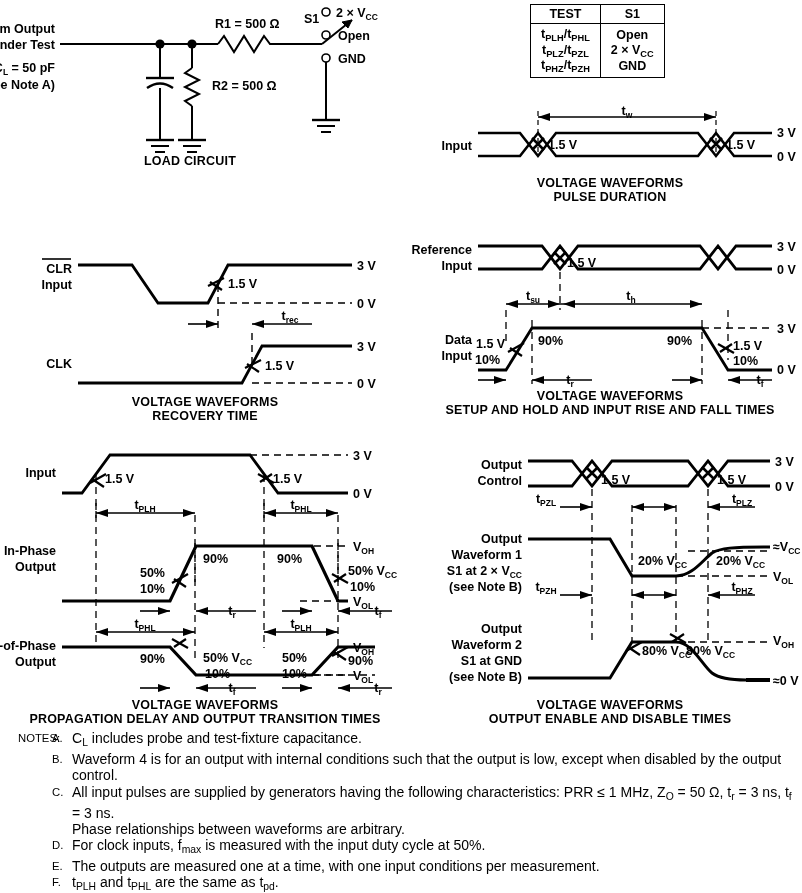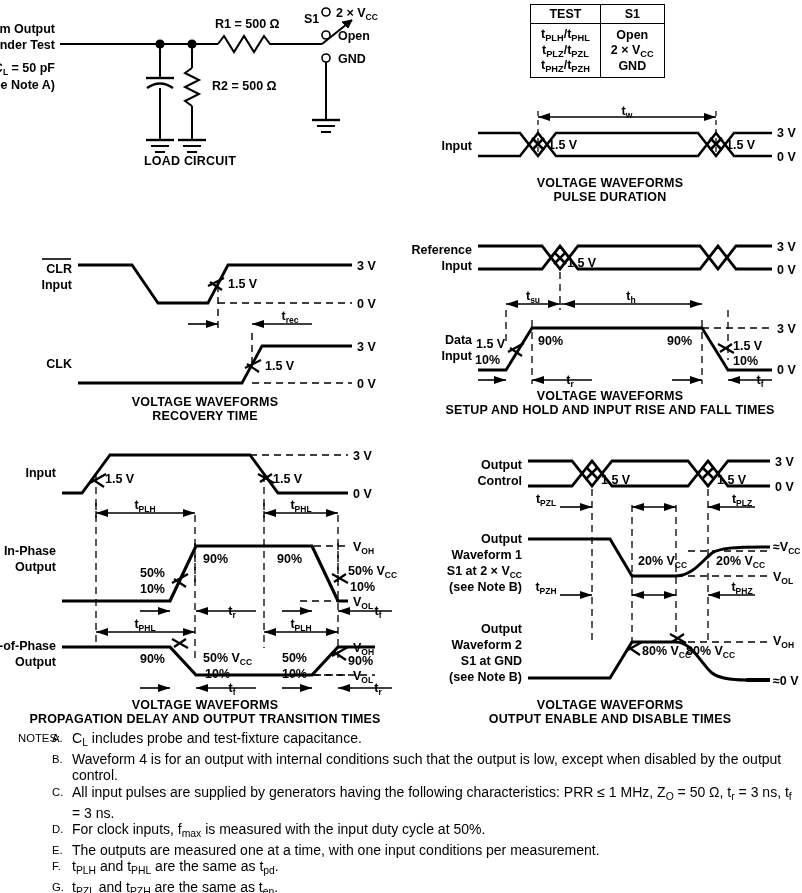--- a/index.html
+++ b/index.html
@@ -473,20 +473,25 @@
         <div class="notes-ltr">B.</div>
         <div class="notes-txt">Waveform 4 is for an output with internal conditions such that the output is low, except when disabled by the output control.</div>
       </div>
       <div class="notes-row">
         <div class="notes-head"></div>
         <div class="notes-ltr">C.</div>
         <div class="notes-txt">All input pulses are supplied by generators having the following characteristics: PRR ≤ 1 MHz, Z<sub>O</sub> = 50 Ω, t<sub>r</sub> = 3 ns, t<sub>f</sub> = 3 ns.</div>
       </div>
       <div class="notes-row">
         <div class="notes-head"></div>
+        <div class="notes-ltr"></div>
+        <div class="notes-txt">Phase relationships between waveforms are arbitrary.</div>
+      </div>
+      <div class="notes-row">
+        <div class="notes-head"></div>
         <div class="notes-ltr">D.</div>
         <div class="notes-txt">For clock inputs, f<sub>max</sub> is measured with the input duty cycle at 50%.</div>
       </div>
       <div class="notes-row">
         <div class="notes-head"></div>
         <div class="notes-ltr">E.</div>
         <div class="notes-txt">The outputs are measured one at a time, with one input conditions per measurement.</div>
       </div>
       <div class="notes-row">
         <div class="notes-head"></div>

